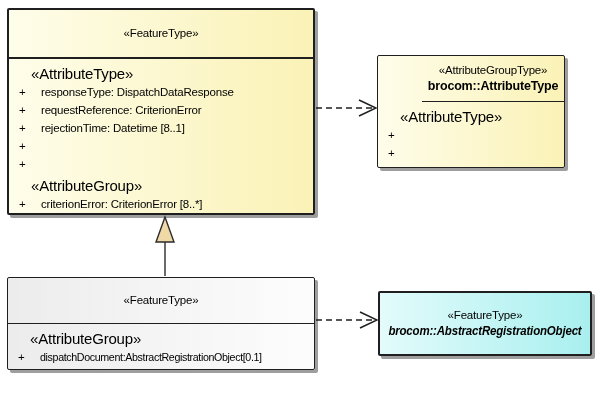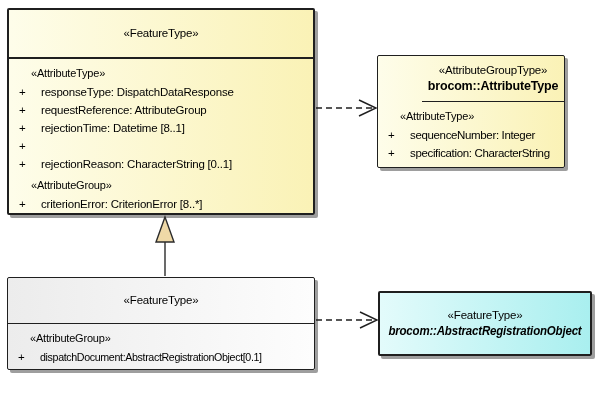--- a/index.html
+++ b/index.html
@@ -20,21 +20,21 @@
   .cyan{background:linear-gradient(90deg,#E3FBFB 0%,#A9EFEF 100%);}
   .hdr{
     display:flex;flex-direction:column;align-items:center;justify-content:center;
     border-bottom:2px solid #1f1f1f;
   }
   .hdr.nodiv{border-bottom:none;}
   .thin .hdr{border-bottom-width:1.5px;}
   .stereo{font-size:11.5px;line-height:15px;letter-spacing:-0.2px;}
   .cname{font-size:12.5px;line-height:17px;font-weight:bold;letter-spacing:-0.2px;white-space:nowrap;}
   .cbody{padding-top:5px;}
-  .sec-heading{font-size:11px;height:19px;line-height:19px;padding-left:22px;letter-spacing:-0.2px;}
+  .sec-heading{font-size:15px;height:19px;line-height:19px;padding-left:22px;letter-spacing:-0.2px;}
   .gap-top{margin-top:3px;}
   .attr-row{display:flex;height:18px;line-height:18px;font-size:11.5px;letter-spacing:-0.2px;}
   .vis{flex:none;width:22px;padding-left:10px;box-sizing:content-box;}
   .attr-text{white-space:nowrap;}
 
   
   #box-dispatch-response{left:7px;top:8px;width:308px;height:207px;}
   #box-dispatch-response .hdr{height:47px;}
   #box-criterion-error{left:377px;top:55px;width:188px;height:113px;}
   #box-criterion-error .hdr{height:45px;margin-left:44px;}
@@ -61,55 +61,52 @@
     <div class="stereo">«FeatureType»</div>
   </div>
   <div class="cbody">
     <div class="sec-heading">«AttributeType»</div>
     <div class="attr-row">
       <span class="vis">+</span>
       <span class="attr-text">responseType: DispatchDataResponse</span>
     </div>
     <div class="attr-row">
       <span class="vis">+</span>
-      <span class="attr-text">requestReference: AttributeGroup</span>
+      <span class="attr-text">requestReference: CriterionError</span>
     </div>
     <div class="attr-row">
       <span class="vis">+</span>
       <span class="attr-text">rejectionTime: Datetime [8..1]</span>
     </div>
     <div class="attr-row">
       <span class="vis">+</span>
     </div>
     <div class="attr-row">
       <span class="vis">+</span>
-      <span class="attr-text">rejectionReason: CharacterString [0..1]</span>
     </div>
     <div class="sec-heading gap-top">«AttributeGroup»</div>
     <div class="attr-row">
       <span class="vis">+</span>
       <span class="attr-text">criterionError: CriterionError [8..*]</span>
     </div>
   </div>
 </div>
 
 <div class="uml-class yellow thin" id="box-criterion-error">
   <div class="hdr">
     <div class="stereo">«AttributeGroupType»</div>
     <div class="cname">brocom::AttributeType</div>
   </div>
   <div class="cbody">
     <div class="sec-heading">«AttributeType»</div>
     <div class="attr-row">
       <span class="vis">+</span>
-      <span class="attr-text">sequenceNumber: Integer</span>
     </div>
     <div class="attr-row">
       <span class="vis">+</span>
-      <span class="attr-text">specification: CharacterString</span>
     </div>
   </div>
 </div>
 
 <div class="uml-class gray thin" id="box-dispatch-data-response">
   <div class="hdr">
     <div class="stereo">«FeatureType»</div>
   </div>
   <div class="cbody">
     <div class="sec-heading">«AttributeGroup»</div>

